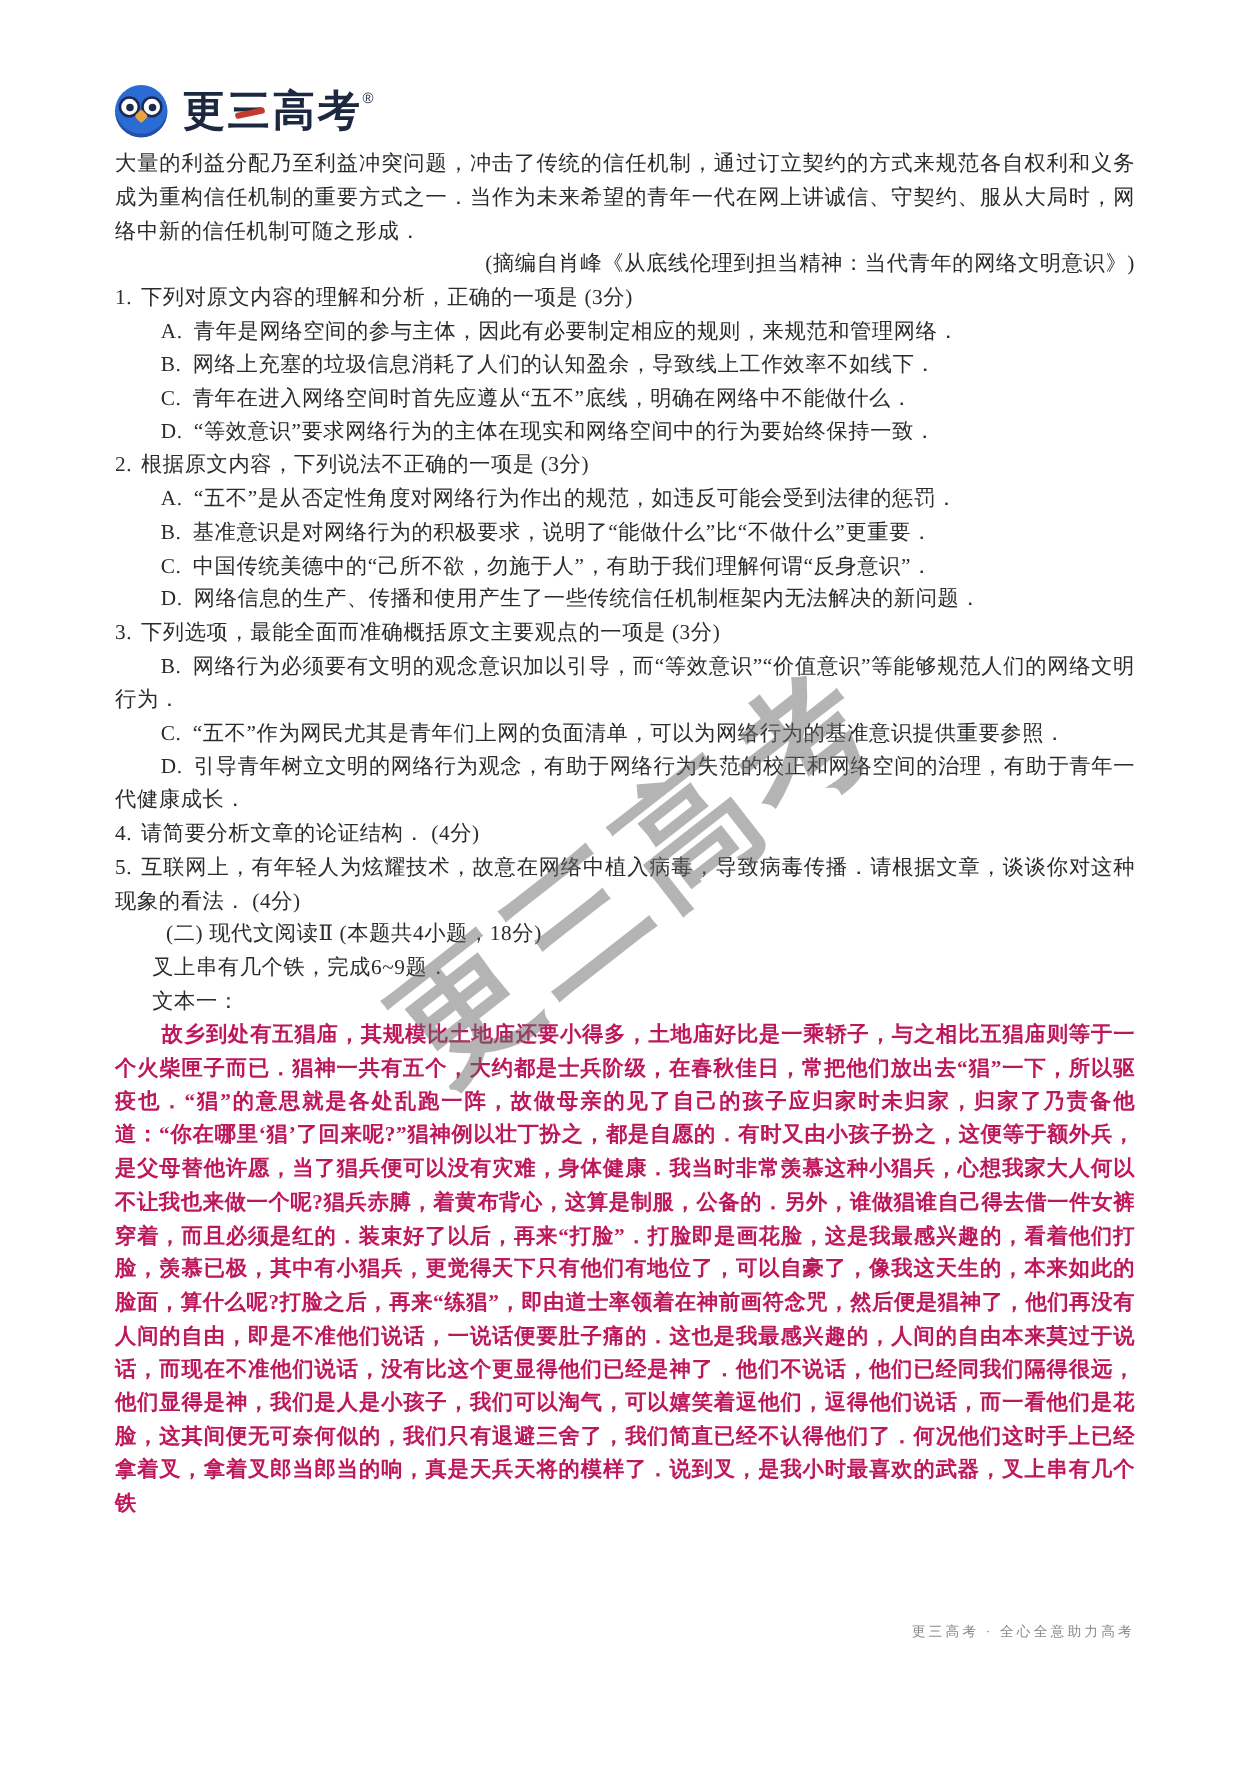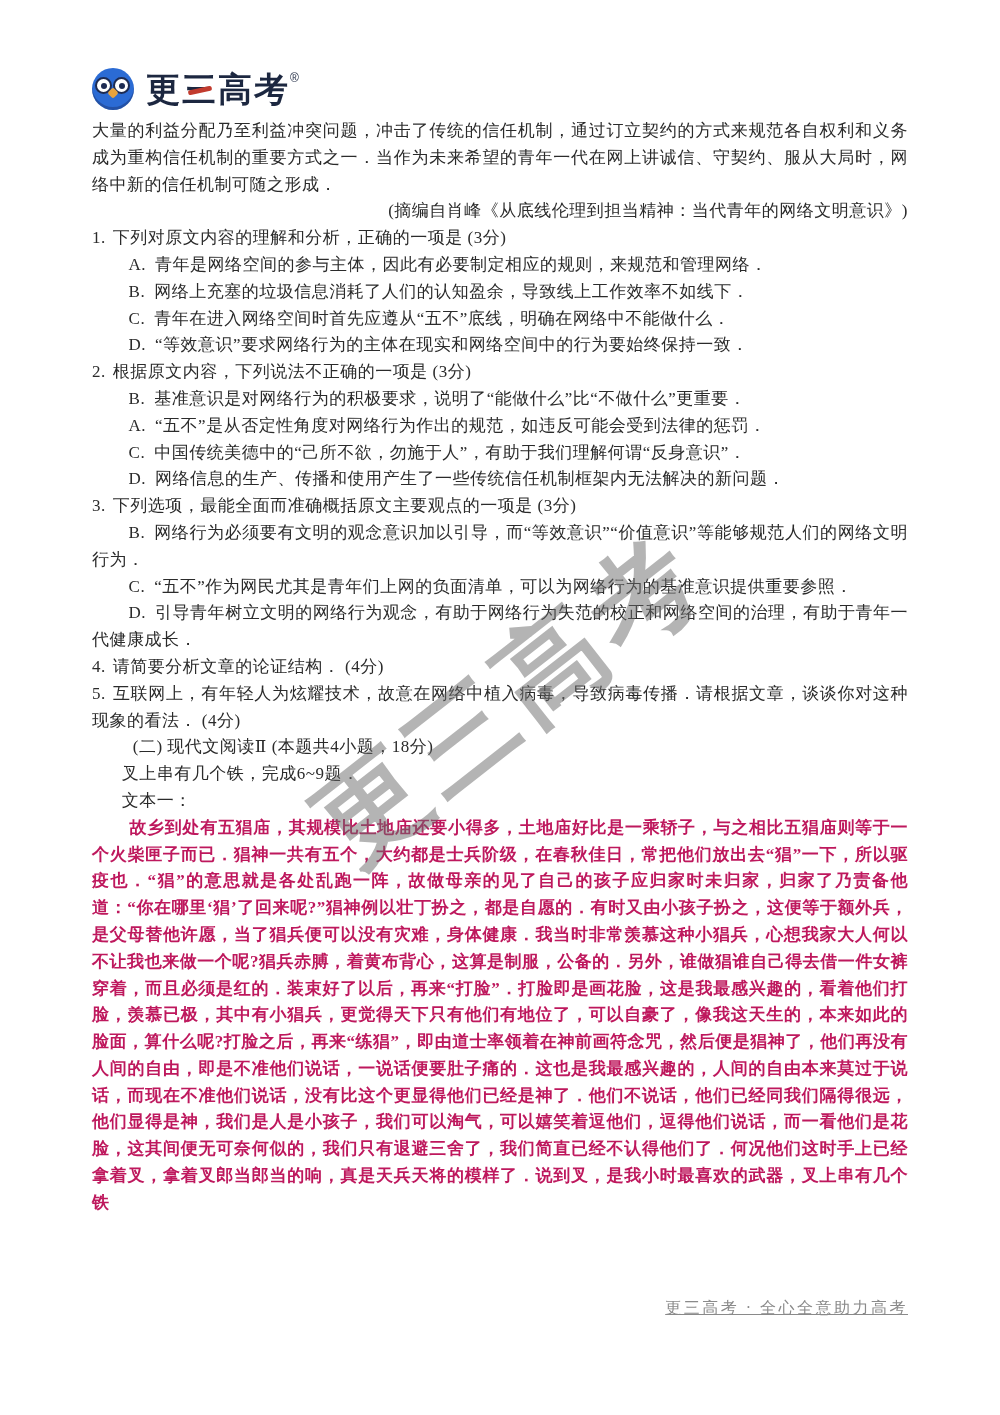--- a/index.html
+++ b/index.html
@@ -44,21 +44,21 @@
     font-family: "Liberation Sans", "DejaVu Sans", sans-serif;
     font-size: 106px; font-weight: bold; letter-spacing: 8px; white-space: nowrap;
     color: rgba(105,105,105,0.50);
     transform: rotate(-38deg);
     z-index: 5; pointer-events: none;
   }
 
   
   .footer {
     position: absolute; right: 92px; top: 1298px;
-    font-size: 16px; color: #8a8a8a; letter-spacing: 2.5px; text-decoration: underline;
+    font-size: 11px; color: #8a8a8a; letter-spacing: 2.5px;
   }
 </style>
 </head>
 <body>
 
 <div class="page">
 
   <header class="logo-row">
     <span class="owl">
       <span class="eye left">
@@ -81,22 +81,22 @@
   <section>
     <p class="stem"><span class="qnum">1.</span><span>下列对原文内容的理解和分析，正确的一项是 (3分)</span></p>
     <p class="option"><span class="olabel">A.</span><span>青年是网络空间的参与主体，因此有必要制定相应的规则，来规范和管理网络．</span></p>
     <p class="option"><span class="olabel">B.</span><span>网络上充塞的垃圾信息消耗了人们的认知盈余，导致线上工作效率不如线下．</span></p>
     <p class="option"><span class="olabel">C.</span><span>青年在进入网络空间时首先应遵从“五不”底线，明确在网络中不能做什么．</span></p>
     <p class="option"><span class="olabel">D.</span><span>“等效意识”要求网络行为的主体在现实和网络空间中的行为要始终保持一致．</span></p>
   </section>
 
   <section>
     <p class="stem"><span class="qnum">2.</span><span>根据原文内容，下列说法不正确的一项是 (3分)</span></p>
+    <p class="option"><span class="olabel">A.</span><span>“五不”是从否定性角度对网络行为作出的规范，如违反可能会受到法律的惩罚．</span></p>
     <p class="option"><span class="olabel">B.</span><span>基准意识是对网络行为的积极要求，说明了“能做什么”比“不做什么”更重要．</span></p>
-    <p class="option"><span class="olabel">A.</span><span>“五不”是从否定性角度对网络行为作出的规范，如违反可能会受到法律的惩罚．</span></p>
     <p class="option"><span class="olabel">C.</span><span>中国传统美德中的“己所不欲，勿施于人”，有助于我们理解何谓“反身意识”．</span></p>
     <p class="option"><span class="olabel">D.</span><span>网络信息的生产、传播和使用产生了一些传统信任机制框架内无法解决的新问题．</span></p>
   </section>
 
   <section>
     <p class="stem"><span class="qnum">3.</span><span>下列选项，最能全面而准确概括原文主要观点的一项是 (3分)</span></p>
     <p class="option"><span class="olabel">B.</span><span>网络行为必须要有文明的观念意识加以引导，而“等效意识”“价值意识”等能够规范人们的网络文明行为．</span></p>
     <p class="option"><span class="olabel">C.</span><span>“五不”作为网民尤其是青年们上网的负面清单，可以为网络行为的基准意识提供重要参照．</span></p>
     <p class="option"><span class="olabel">D.</span><span>引导青年树立文明的网络行为观念，有助于网络行为失范的校正和网络空间的治理，有助于青年一代健康成长．</span></p>
   </section>

